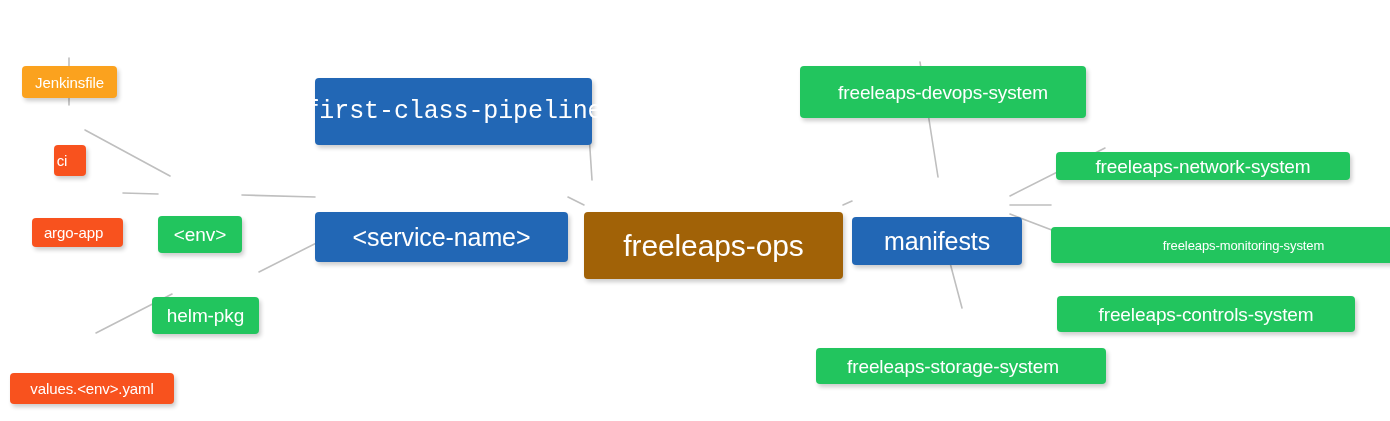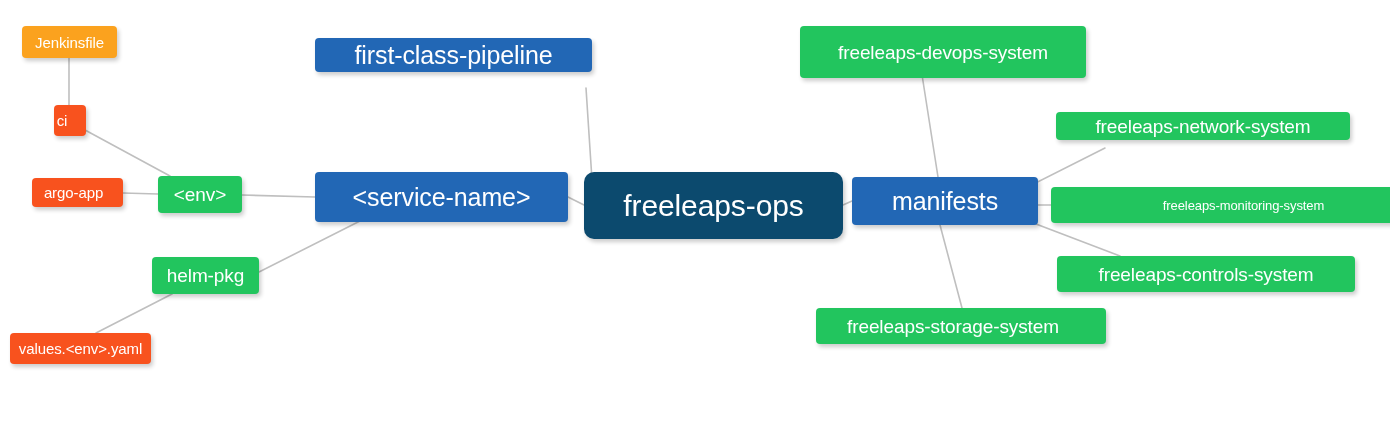--- a/index.html
+++ b/index.html
@@ -33,22 +33,23 @@
     align-items: center;
     justify-content: center;
     color: #ffffff;
     border-radius: 4px;
     white-space: nowrap;
     letter-spacing: -0.1px;
     box-shadow: 2px 3px 4px rgba(0,0,0,0.20);
     text-align: center;
     line-height: 1;
     user-select: none;
+    margin-top: 40px;
   }
-  .n-root   { background: #0c4a6e; border-radius: 10px; }
+  .n-root   { background: #a16207; }
   .n-blue   { background: #2267B5; }
   .n-green  { background: #22C55E; }
   .n-orange { background: #FBA21E; }
   .n-red    { background: #F8521E; }
 </style>
 </head>
 <body>
 
 <div id="mindmap">
   <svg id="edge-layer" viewBox="0 0 1390 421" preserveAspectRatio="none">
@@ -63,27 +64,27 @@
       <line x1="172" y1="294" x2="96" y2="333" stroke="#BFBFBF" stroke-width="1.6" stroke-linecap="round"></line>
       <line x1="938" y1="177" x2="920" y2="62" stroke="#BFBFBF" stroke-width="1.6" stroke-linecap="round"></line>
       <line x1="1010" y1="196" x2="1105" y2="148" stroke="#BFBFBF" stroke-width="1.6" stroke-linecap="round"></line>
       <line x1="1010" y1="205" x2="1051" y2="205" stroke="#BFBFBF" stroke-width="1.6" stroke-linecap="round"></line>
       <line x1="1010" y1="214" x2="1120" y2="256" stroke="#BFBFBF" stroke-width="1.6" stroke-linecap="round"></line>
       <line x1="940" y1="225" x2="962" y2="308" stroke="#BFBFBF" stroke-width="1.6" stroke-linecap="round"></line>
     </svg>
   <div id="node-layer">
       <div class="node n-root" style="left: 584px; top: 172px; width: 259px; height: 67px; font-size: 30px; padding-left: 20px; padding-right: 20px;">freeleaps-ops</div>
       <div class="node n-blue" style="left: 315px; top: 172px; width: 253px; height: 50px; font-size: 25px; padding-left: 16px; padding-right: 16px;">&lt;service-name&gt;</div>
-      <div class="node n-blue" style="left: 315px; top: 38px; width: 277px; height: 34px; font-size: 25px; padding-left: 16px; padding-right: 16px;">first-class-pipeline</div>
-      <div class="node n-blue" style="left: 852px; top: 177px; width: 186px; height: 48px; font-size: 25px; padding-left: 16px; padding-right: 16px;">manifests</div>
+      <div class="node n-blue" style="left: 315px; top: 38px; width: 277px; height: 67px; font-size: 25px; padding-left: 16px; padding-right: 16px; font-family: Liberation Mono, monospace;">first-class-pipeline</div>
+      <div class="node n-blue" style="left: 852px; top: 177px; width: 170px; height: 48px; font-size: 25px; padding-left: 16px; padding-right: 16px;">manifests</div>
       <div class="node n-green" style="left: 158px; top: 176px; width: 84px; height: 37px; font-size: 19px; padding-left: 11px; padding-right: 11px;">&lt;env&gt;</div>
       <div class="node n-green" style="left: 152px; top: 257px; width: 107px; height: 37px; font-size: 19px; padding-left: 11px; padding-right: 11px;">helm-pkg</div>
       <div class="node n-green" style="left: 800px; top: 26px; width: 286px; height: 52px; font-size: 19px; padding-left: 11px; padding-right: 11px;">freeleaps-devops-system</div>
       <div class="node n-green" style="left: 1056px; top: 112px; width: 294px; height: 28px; font-size: 19px; padding-left: 11px; padding-right: 11px;">freeleaps-network-system</div>
       <div class="node n-green" style="left: 1051px; top: 187px; width: 385px; height: 36px; font-size: 13px; padding-left: 11px; padding-right: 11px;">freeleaps-monitoring-system</div>
       <div class="node n-green" style="left: 1057px; top: 256px; width: 298px; height: 36px; font-size: 19px; padding-left: 11px; padding-right: 11px;">freeleaps-controls-system</div>
       <div class="node n-green" style="left: 816px; top: 308px; width: 290px; height: 36px; font-size: 19px; padding-left: 11px; padding-right: 27px;">freeleaps-storage-system</div>
       <div class="node n-orange" style="left: 22px; top: 26px; width: 95px; height: 32px; font-size: 15px; padding-left: 9px; padding-right: 9px;">Jenkinsfile</div>
       <div class="node n-red" style="left: 54px; top: 105px; width: 31px; height: 31px; font-size: 15px; padding-left: 8px; padding-right: 24px;">ci</div>
       <div class="node n-red" style="left: 32px; top: 178px; width: 91px; height: 29px; font-size: 15px; padding-left: 9px; padding-right: 17px;">argo-app</div>
-      <div class="node n-red" style="left: 10px; top: 333px; width: 141px; height: 31px; font-size: 15px; padding-left: 9px; padding-right: 9px;">values.&lt;env&gt;.yaml</div>
+      <div class="node n-red" style="left: 10px; top: 333px; width: 164px; height: 31px; font-size: 15px; padding-left: 9px; padding-right: 9px;">values.&lt;env&gt;.yaml</div>
     </div>
 </div>
 
 </body></html>

